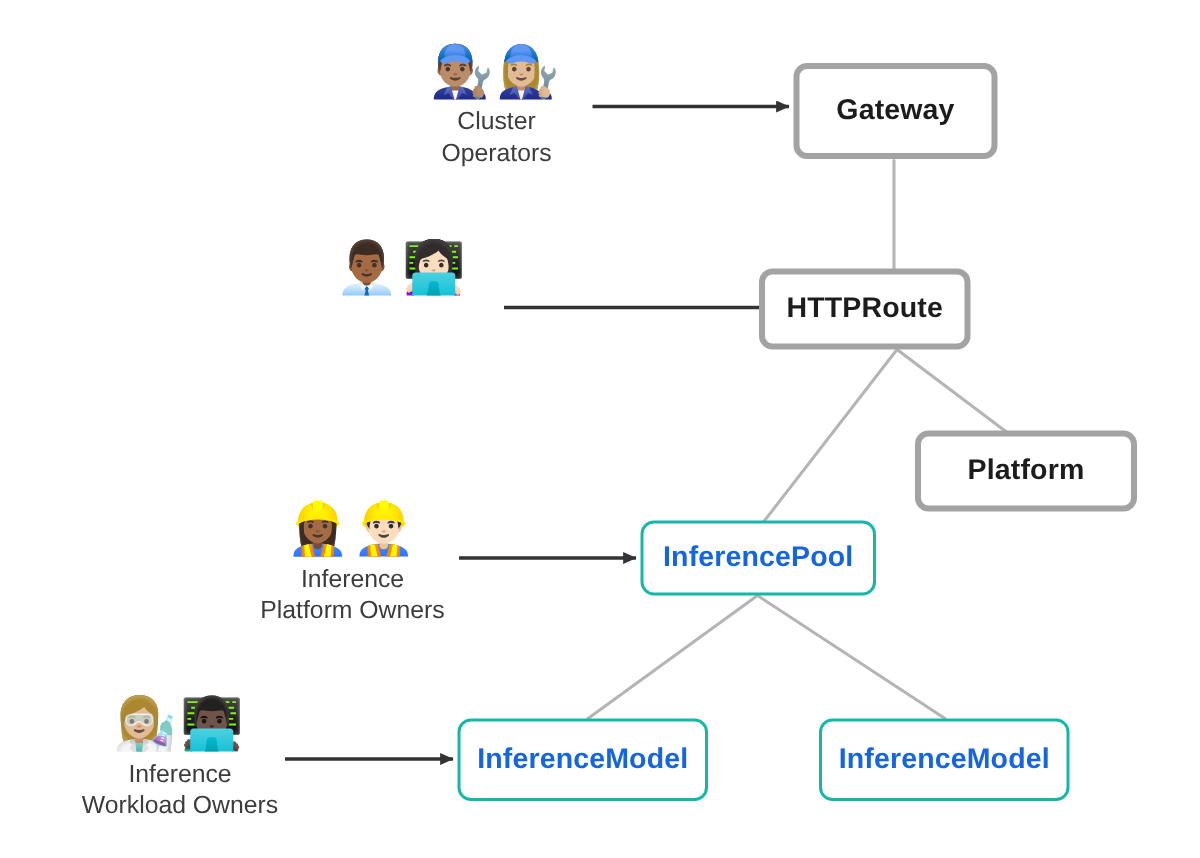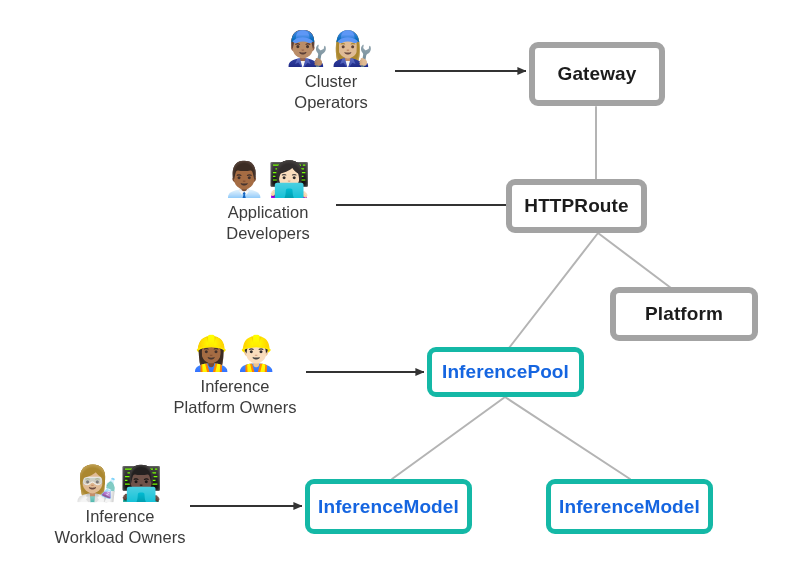--- a/index.html
+++ b/index.html
@@ -56,25 +56,25 @@
     display: flex;
     align-items: center;
     justify-content: center;
     background: #ffffff;
     border-radius: 9px;
     font-weight: bold;
     font-size: 19px;
     letter-spacing: 0.1px;
   }
   .node.std {
-    border: 6px solid #a3a3a3;
+    border: 4px solid #a3a3a3;
     color: #1c1c1c;
   }
   .node.accent {
-    border: 5px solid #14b8a6;
+    border: 2px solid #14b8a6;
     color: #1565e0;
   }
 </style>
 </head>
 <body>
 
 <div id="canvas">
 
   <svg id="edges" viewBox="0 0 800 572" xmlns="http://www.w3.org/2000/svg">
     <defs>
@@ -98,22 +98,20 @@
   </svg>
 
   <div id="persona-layer">
       <div class="persona" style="left: 216px; top: 28px;">
         <div class="persona-emoji">👨🏽‍🔧👩🏼‍🔧</div>
         <div class="persona-label">Cluster
 Operators</div>
       </div>
       <div class="persona" style="left: 153px; top: 159px;">
         <div class="persona-emoji">👨🏾‍💼👩🏻‍💻</div>
-        <div class="persona-label">Application
-Developers</div>
       </div>
       <div class="persona" style="left: 120px; top: 333px;">
         <div class="persona-emoji">👷🏾‍♀️👷🏻‍♂️</div>
         <div class="persona-label">Inference
 Platform Owners</div>
       </div>
       <div class="persona" style="left: 5px; top: 463px;">
         <div class="persona-emoji">👩🏼‍🔬👨🏿‍💻</div>
         <div class="persona-label">Inference
 Workload Owners</div>

